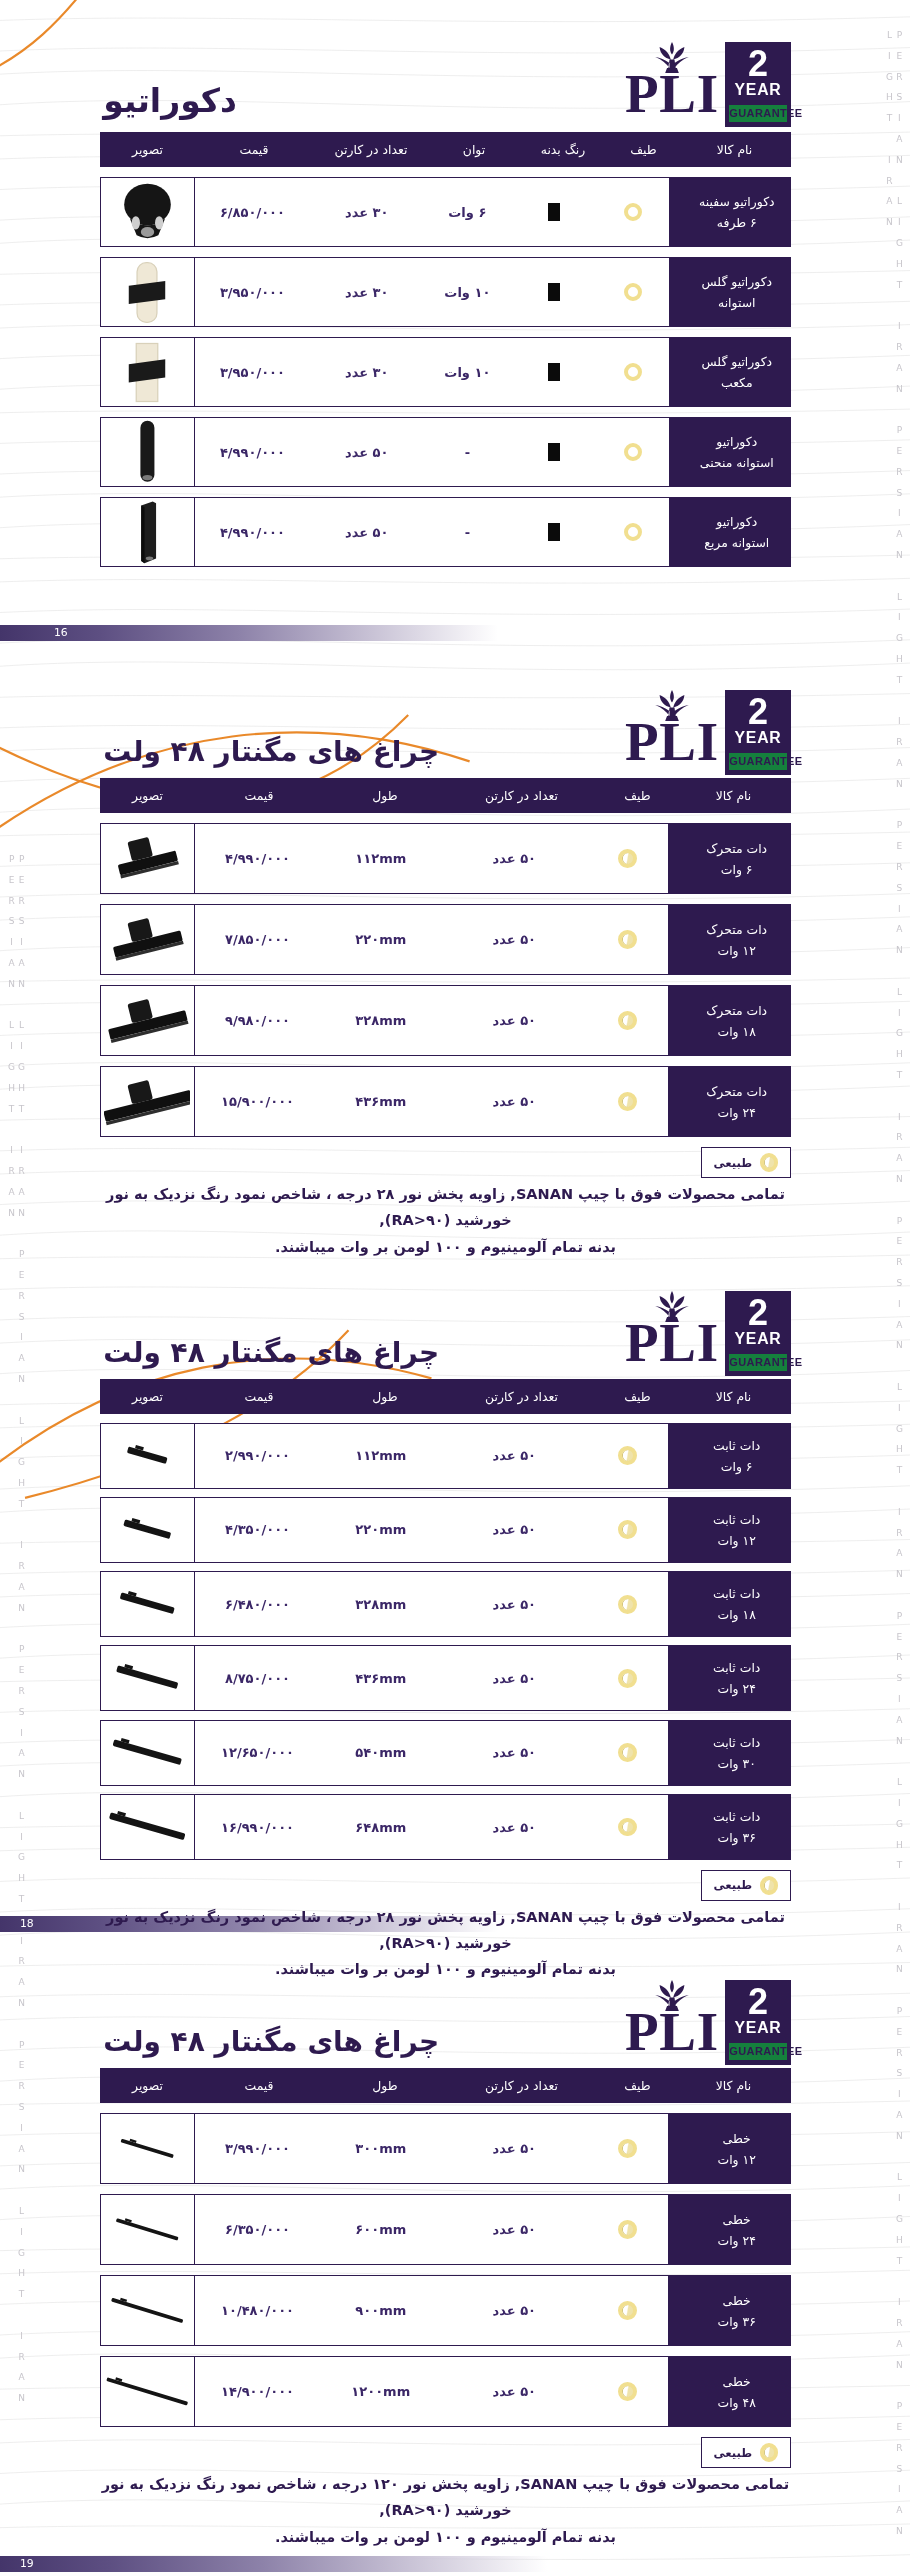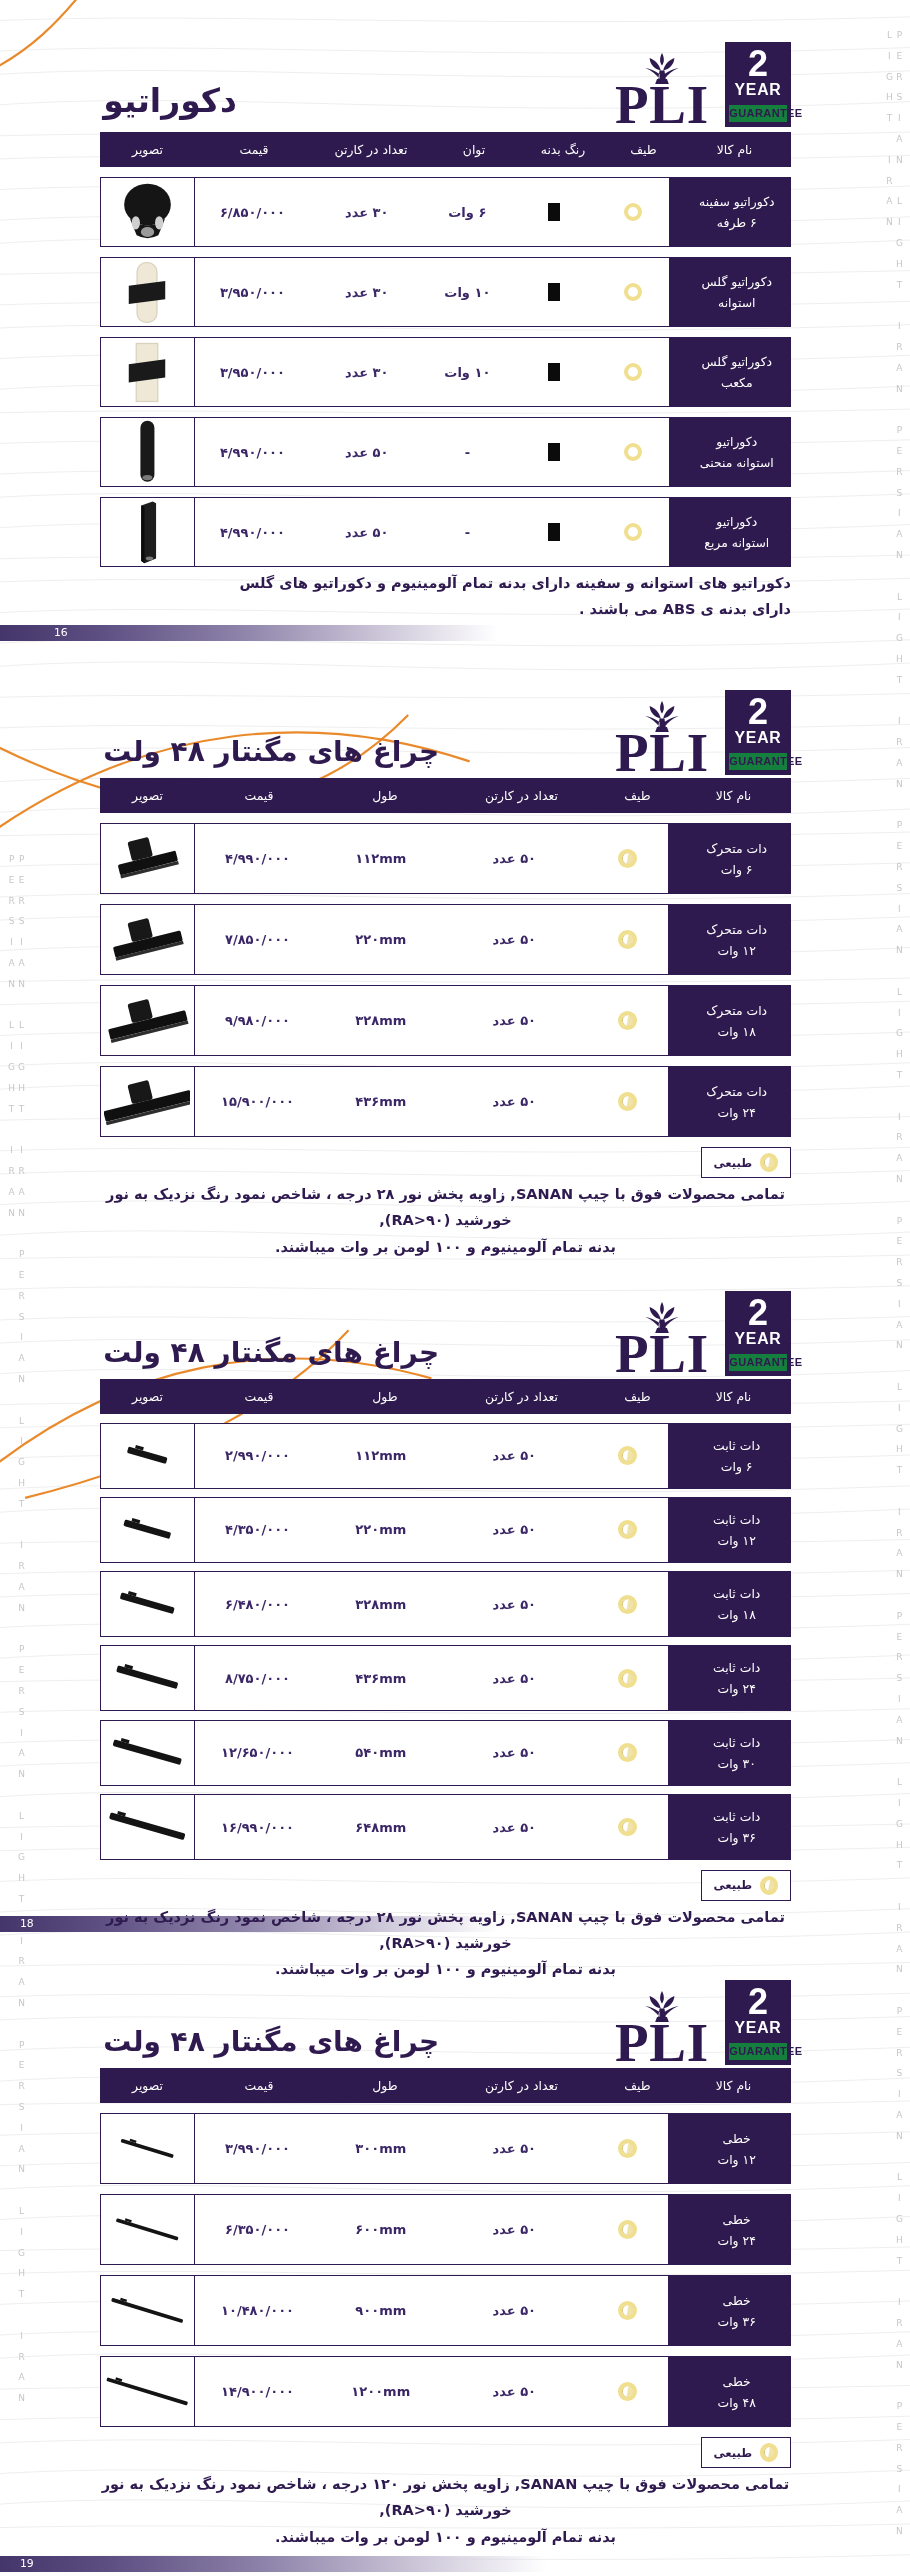--- a/index.html
+++ b/index.html
@@ -22,21 +22,21 @@
   .section{position:absolute;left:100px;width:691px;z-index:2;}
   #sec1{top:13px}#sec2{top:695px}#sec3{top:1288px}#sec4{top:1985px}
   .sec-header{display:flex;justify-content:space-between;align-items:flex-end;}
   #sec1 .sec-header{height:114px;margin-bottom:5px;}
   #sec2 .sec-header,#sec4 .sec-header{height:80px;margin-bottom:3.3px;}
   #sec3 .sec-header{height:88px;margin-bottom:3.3px;}
   .title{direction:rtl;font-weight:bold;color:#2e1a4f;padding:0 0 6.6px 3.3px;}
   #sec1 .title{font-size:33px;}
   #sec2 .title,#sec3 .title,#sec4 .title{font-size:28px;}
   
-  .logo{display:flex;align-items:flex-end;gap:16px;}
+  .logo{display:flex;align-items:flex-start;gap:6px;}
   .pli-wrap{position:relative;text-align:center;}
   .tulip{display:block;margin:0 auto -6.6px auto;}
   .pli{font-family:"Liberation Serif",serif;font-weight:bold;font-size:55px;line-height:.82;
        color:#2e1a4f;letter-spacing:0.8px;}
   .badge{width:66px;background:#2e1a4f;color:#fff;text-align:center;padding:5px 3.3px 4.1px 3.3px;box-sizing:border-box;}
   .badge .two{font-size:36px;font-weight:bold;line-height:.95;font-family:"Liberation Sans",sans-serif;}
   .badge .year{font-size:15.8px;font-weight:bold;letter-spacing:0.8px;font-family:"Liberation Sans",sans-serif;}
   .badge .guar{background:#15803d;color:#2e1a4f;border:0.8px solid #2e1a4f;font-size:11px;font-weight:bold;
                margin-top:5px;padding:2.5px 0;letter-spacing:0.4px;font-family:"Liberation Sans",sans-serif;}
   
@@ -317,22 +317,20 @@
               <span class="sq"></span>
             </div>
             <div class="cell w-spec1">
               <span class="ring "></span>
             </div>
             <div class="cell w-name name-cell">دکوراتیو
 استوانه مربع</div>
           </div>
         </div>
     </div>
-    <div class="note note-right">دکوراتیو های استوانه و سفینه دارای بدنه تمام آلومینیوم و دکوراتیو های گلس
-دارای بدنه ی ABS می باشند .</div>
   </div>
 
   <div class="section" id="sec2">
     <div class="sec-header">
       <div class="title">چراغ های مگنتار ۴۸ ولت</div>
       <div class="logo">
         <div class="pli-wrap">
           <svg class="tulip" width="38" height="36" viewBox="0 0 60 58">
             <path fill="#2e1a4f" d="M30 0 C34 8 34 15 30 20 C26 15 26 8 30 0 Z
               M10 8 C20 12 26 19 28 28 C18 26 11 19 10 8 Z

